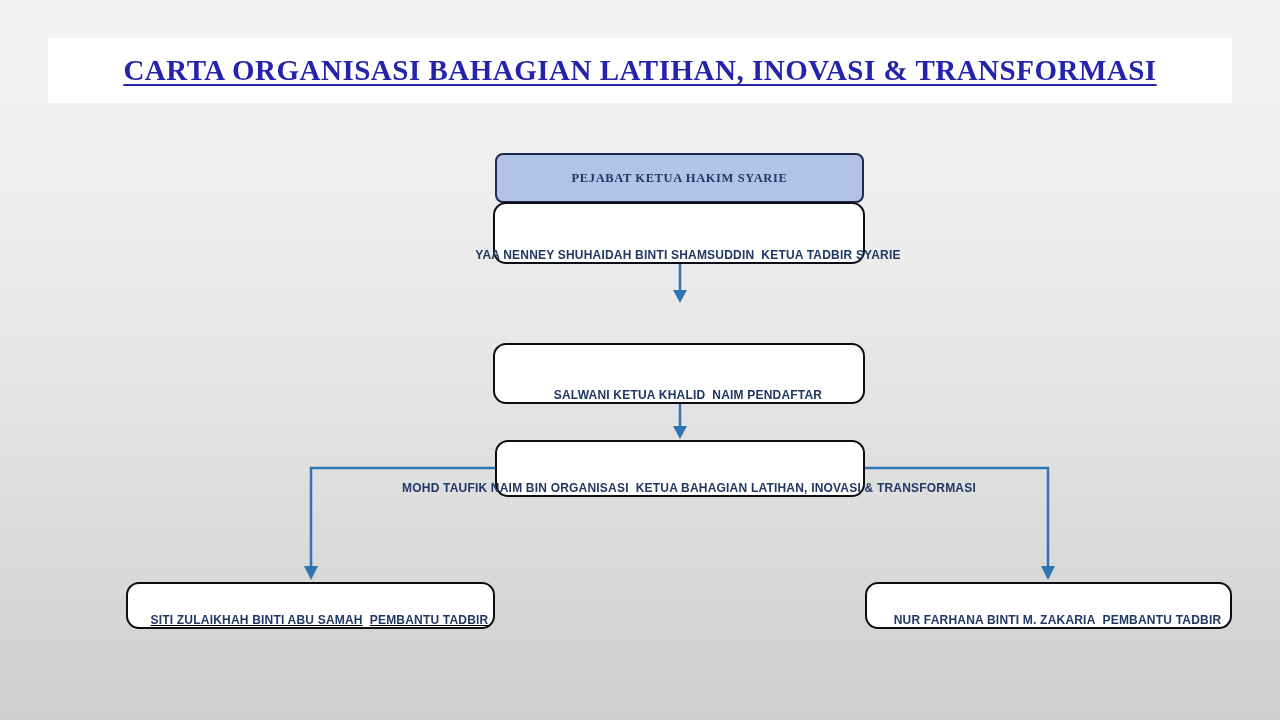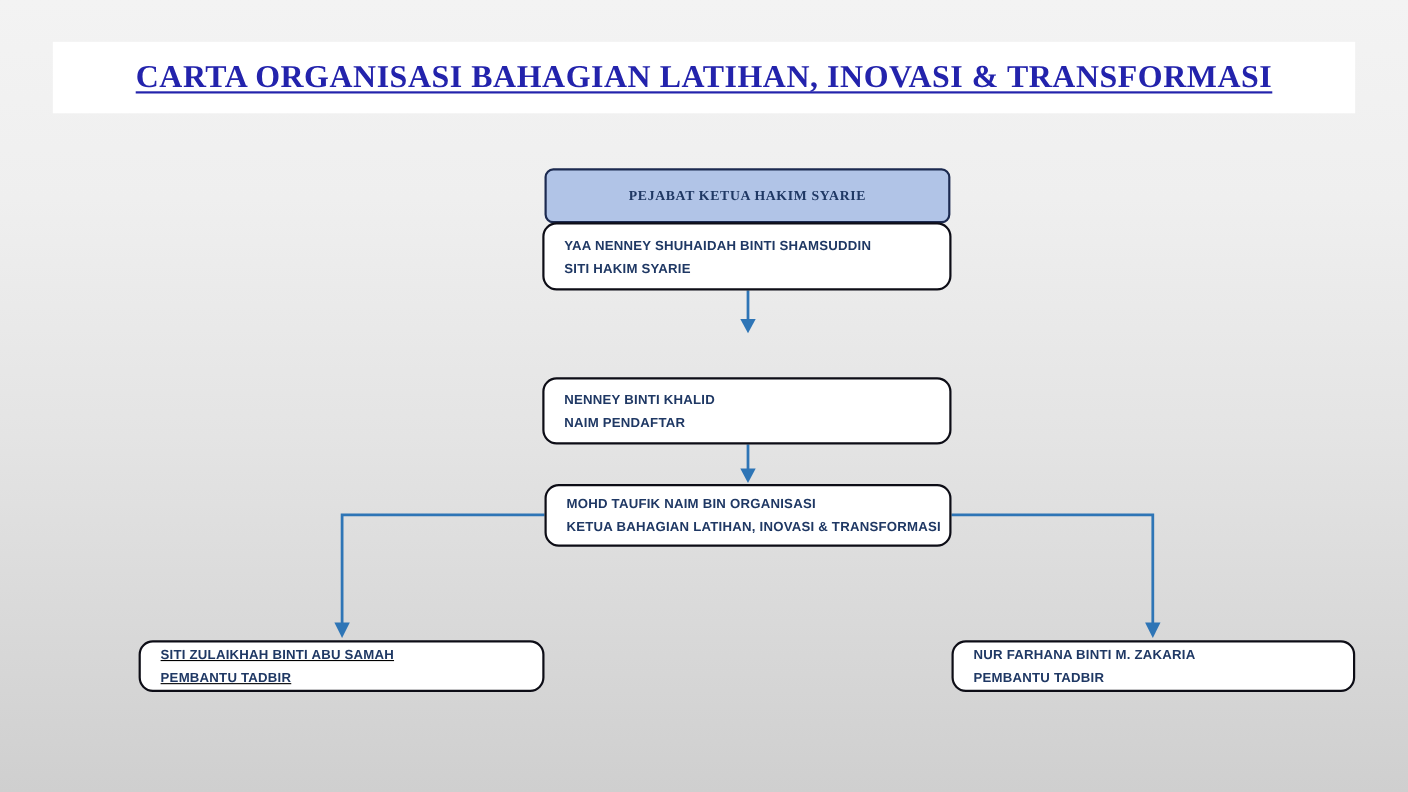--- a/index.html
+++ b/index.html
@@ -44,22 +44,22 @@
     font-family: "Liberation Serif", serif;
     font-weight: bold;
     font-size: 12.5px;
     letter-spacing: 0.6px;
     color: #1f3864;
   }
   .person-box {
     background: #ffffff;
     border: 2px solid #0d0d16;
     border-radius: 13px;
-    display: flex; flex-direction: column;
-    align-items: flex-start; justify-content: center;
+    display: flex; flex-direction: row;
+    align-items: flex-end; justify-content: center;
     gap: 7px;
     padding-left: 18px;
   }
   .person-name, .person-role {
     font-family: "Liberation Sans", sans-serif;
     font-weight: bold;
     font-size: 12px;
     letter-spacing: 0.2px;
     color: #1f3864;
     line-height: 14px;
@@ -96,25 +96,25 @@
 
     <polyline class="conn" points="865,468 1048,468 1048,567"></polyline>
     <polygon class="conn-head" points="1041,566 1055,566 1048,580"></polygon>
   </svg>
 
   <div class="node office-box" style="left:495px; top:153px; width:369px; height:50px;">
     <span class="office-label">PEJABAT KETUA HAKIM SYARIE</span>
   </div>
   <div class="node person-box" style="left:493px; top:202px; width:372px; height:62px;">
     <span class="person-name">YAA NENNEY SHUHAIDAH BINTI SHAMSUDDIN</span>
-    <span class="person-role">SITI HAKIM SYARIE</span>
+    <span class="person-role">KETUA TADBIR SYARIE</span>
   </div>
 
   <div class="node person-box" style="left:493px; top:343px; width:372px; height:61px;">
-    <span class="person-name">NENNEY BINTI KHALID</span>
+    <span class="person-name">SALWANI KETUA KHALID</span>
     <span class="person-role">NAIM PENDAFTAR</span>
   </div>
 
   <div class="node person-box" style="left:495px; top:440px; width:370px; height:57px;">
     <span class="person-name">MOHD TAUFIK NAIM BIN ORGANISASI</span>
     <span class="person-role">KETUA BAHAGIAN LATIHAN, INOVASI &amp; TRANSFORMASI</span>
   </div>
 
   <div class="node person-box" style="left:126px; top:582px; width:369px; height:47px;text-decoration:underline;">
     <span class="person-name">SITI ZULAIKHAH BINTI ABU SAMAH</span>

